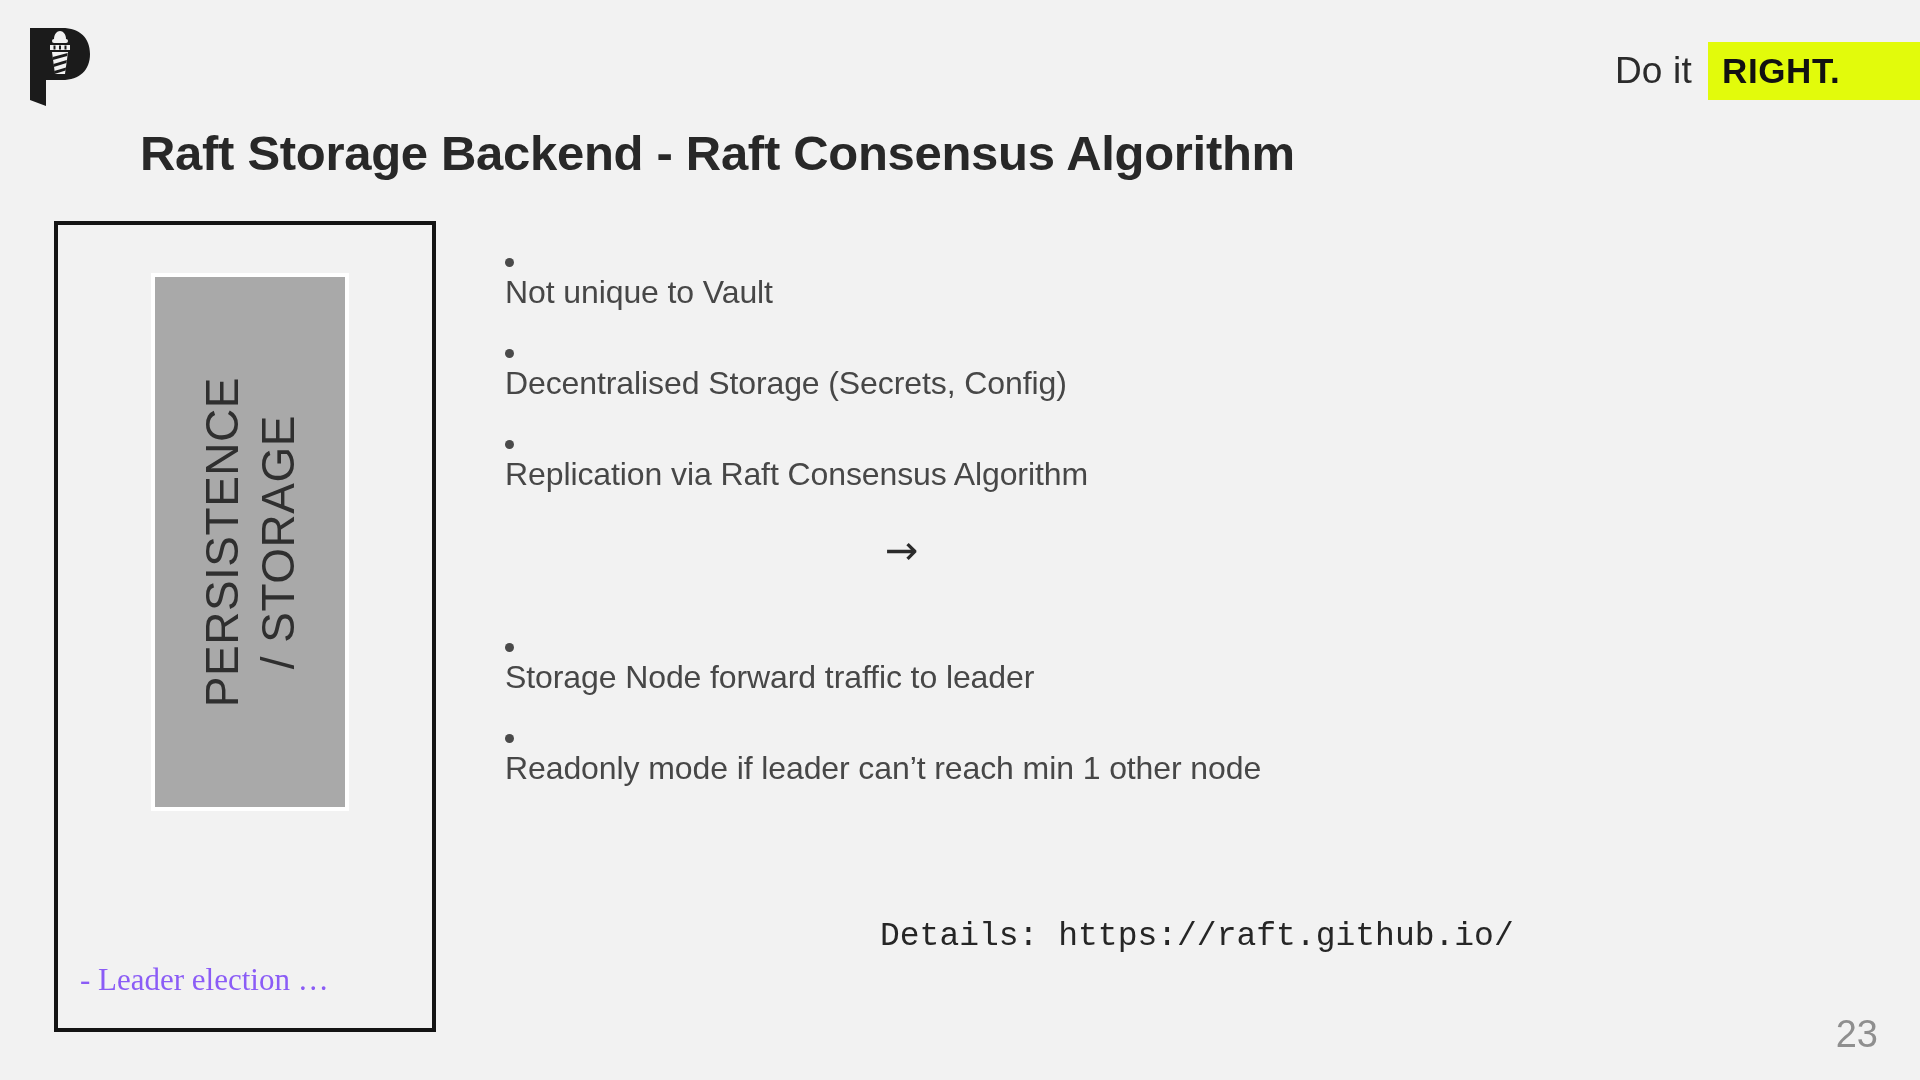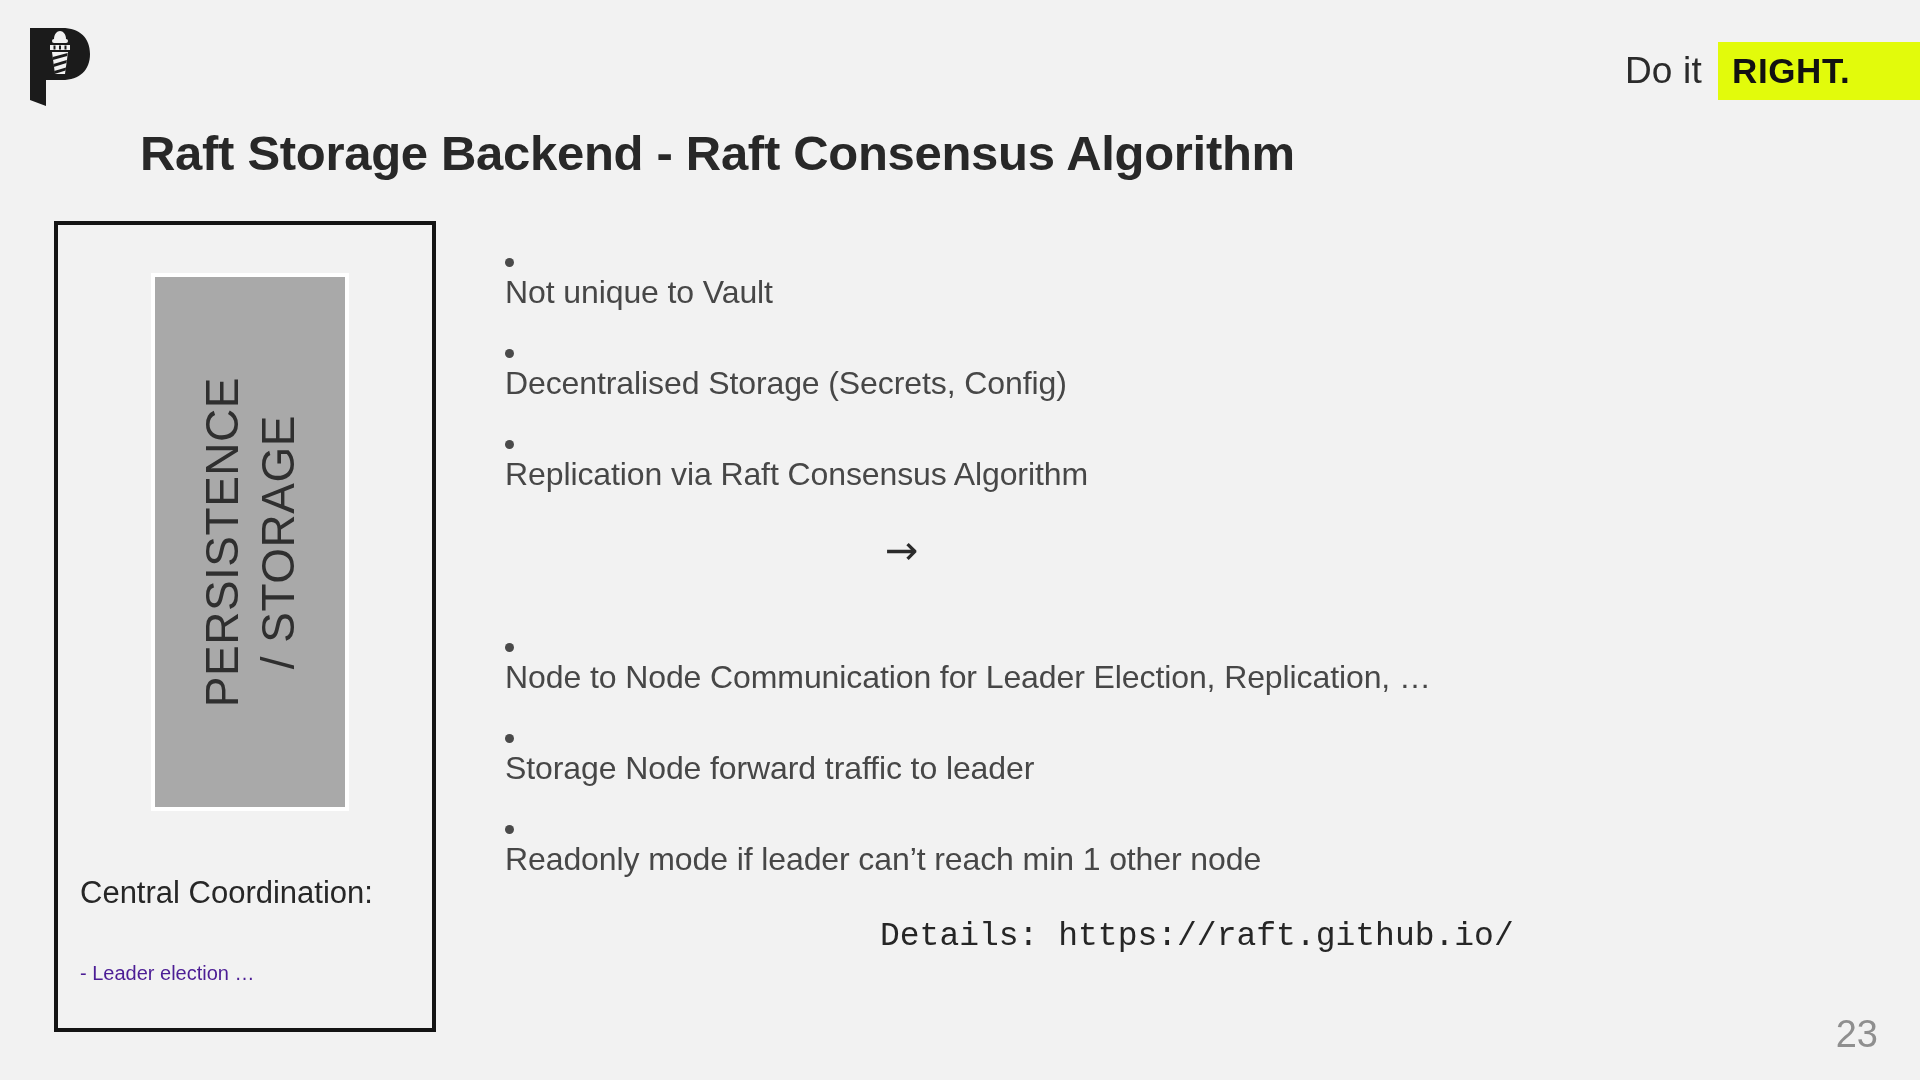--- a/index.html
+++ b/index.html
@@ -44,21 +44,21 @@
     font-family: "Liberation Sans", sans-serif;
   }
   #tagline-highlight {
     background: #e2fb0b;
     color: #111111;
     font-size: 35px;
     font-weight: bold;
     letter-spacing: 0.6px;
     display: flex;
     align-items: center;
-    padding: 0 8px 0 14px;
+    padding: 0 18px 0 14px;
     min-width: 180px;
   }
 
   
   #title {
     position: absolute;
     left: 140px;
     top: 125px;
     font-size: 49px;
     font-weight: bold;
@@ -109,23 +109,23 @@
     left: 22px;
     top: 650px;
     font-size: 31px;
     color: #272727;
     font-family: "Liberation Sans", sans-serif;
   }
   #panel-note-2 {
     position: absolute;
     left: 22px;
     top: 737px;
-    font-size: 20px;
-    color: #4c1d95;
-    font-family: Liberation Sans, sans-serif;
+    font-size: 31px;
+    color: #8b5cf6;
+    font-family: Liberation Serif, serif;
   }
 
   
   .bullet-group {
     position: absolute;
     left: 505px;
   }
   #bullets-top { top: 265px; }
   #bullets-bottom { top: 650px; }
 
@@ -214,21 +214,20 @@
 
   <div id="title">Raft Storage Backend - Raft Consensus Algorithm</div>
 
   <div id="left-panel">
     <div id="storage-box">
       <div id="storage-label">
         <span>PERSISTENCE</span>
         <span>/ STORAGE</span>
       </div>
     </div>
-    <div id="panel-note-1">Central Coordination:</div>
     <div id="panel-note-2">- Leader election …</div>
   </div>
 
   <div id="bullets-top" class="bullet-group">
     <div class="bullet-row">
       <span class="bullet-dot"></span>
       <span class="bullet-text">Not unique to Vault</span>
     </div>
     <div class="bullet-row">
       <span class="bullet-dot"></span>
@@ -238,24 +237,20 @@
       <span class="bullet-dot"></span>
       <span class="bullet-text">Replication via Raft Consensus Algorithm</span>
     </div>
   </div>
 
   <div id="arrow">→</div>
 
   <div id="bullets-bottom" class="bullet-group">
     <div class="bullet-row">
       <span class="bullet-dot"></span>
-      <span class="bullet-text">Node to Node Communication for Leader Election, Replication, …</span>
-    </div>
-    <div class="bullet-row">
-      <span class="bullet-dot"></span>
       <span class="bullet-text">Storage Node forward traffic to leader</span>
     </div>
     <div class="bullet-row">
       <span class="bullet-dot"></span>
       <span class="bullet-text">Readonly mode if leader can’t reach min 1 other node</span>
     </div>
   </div>
 
   <div id="details">Details: https://raft.github.io/</div>
 

